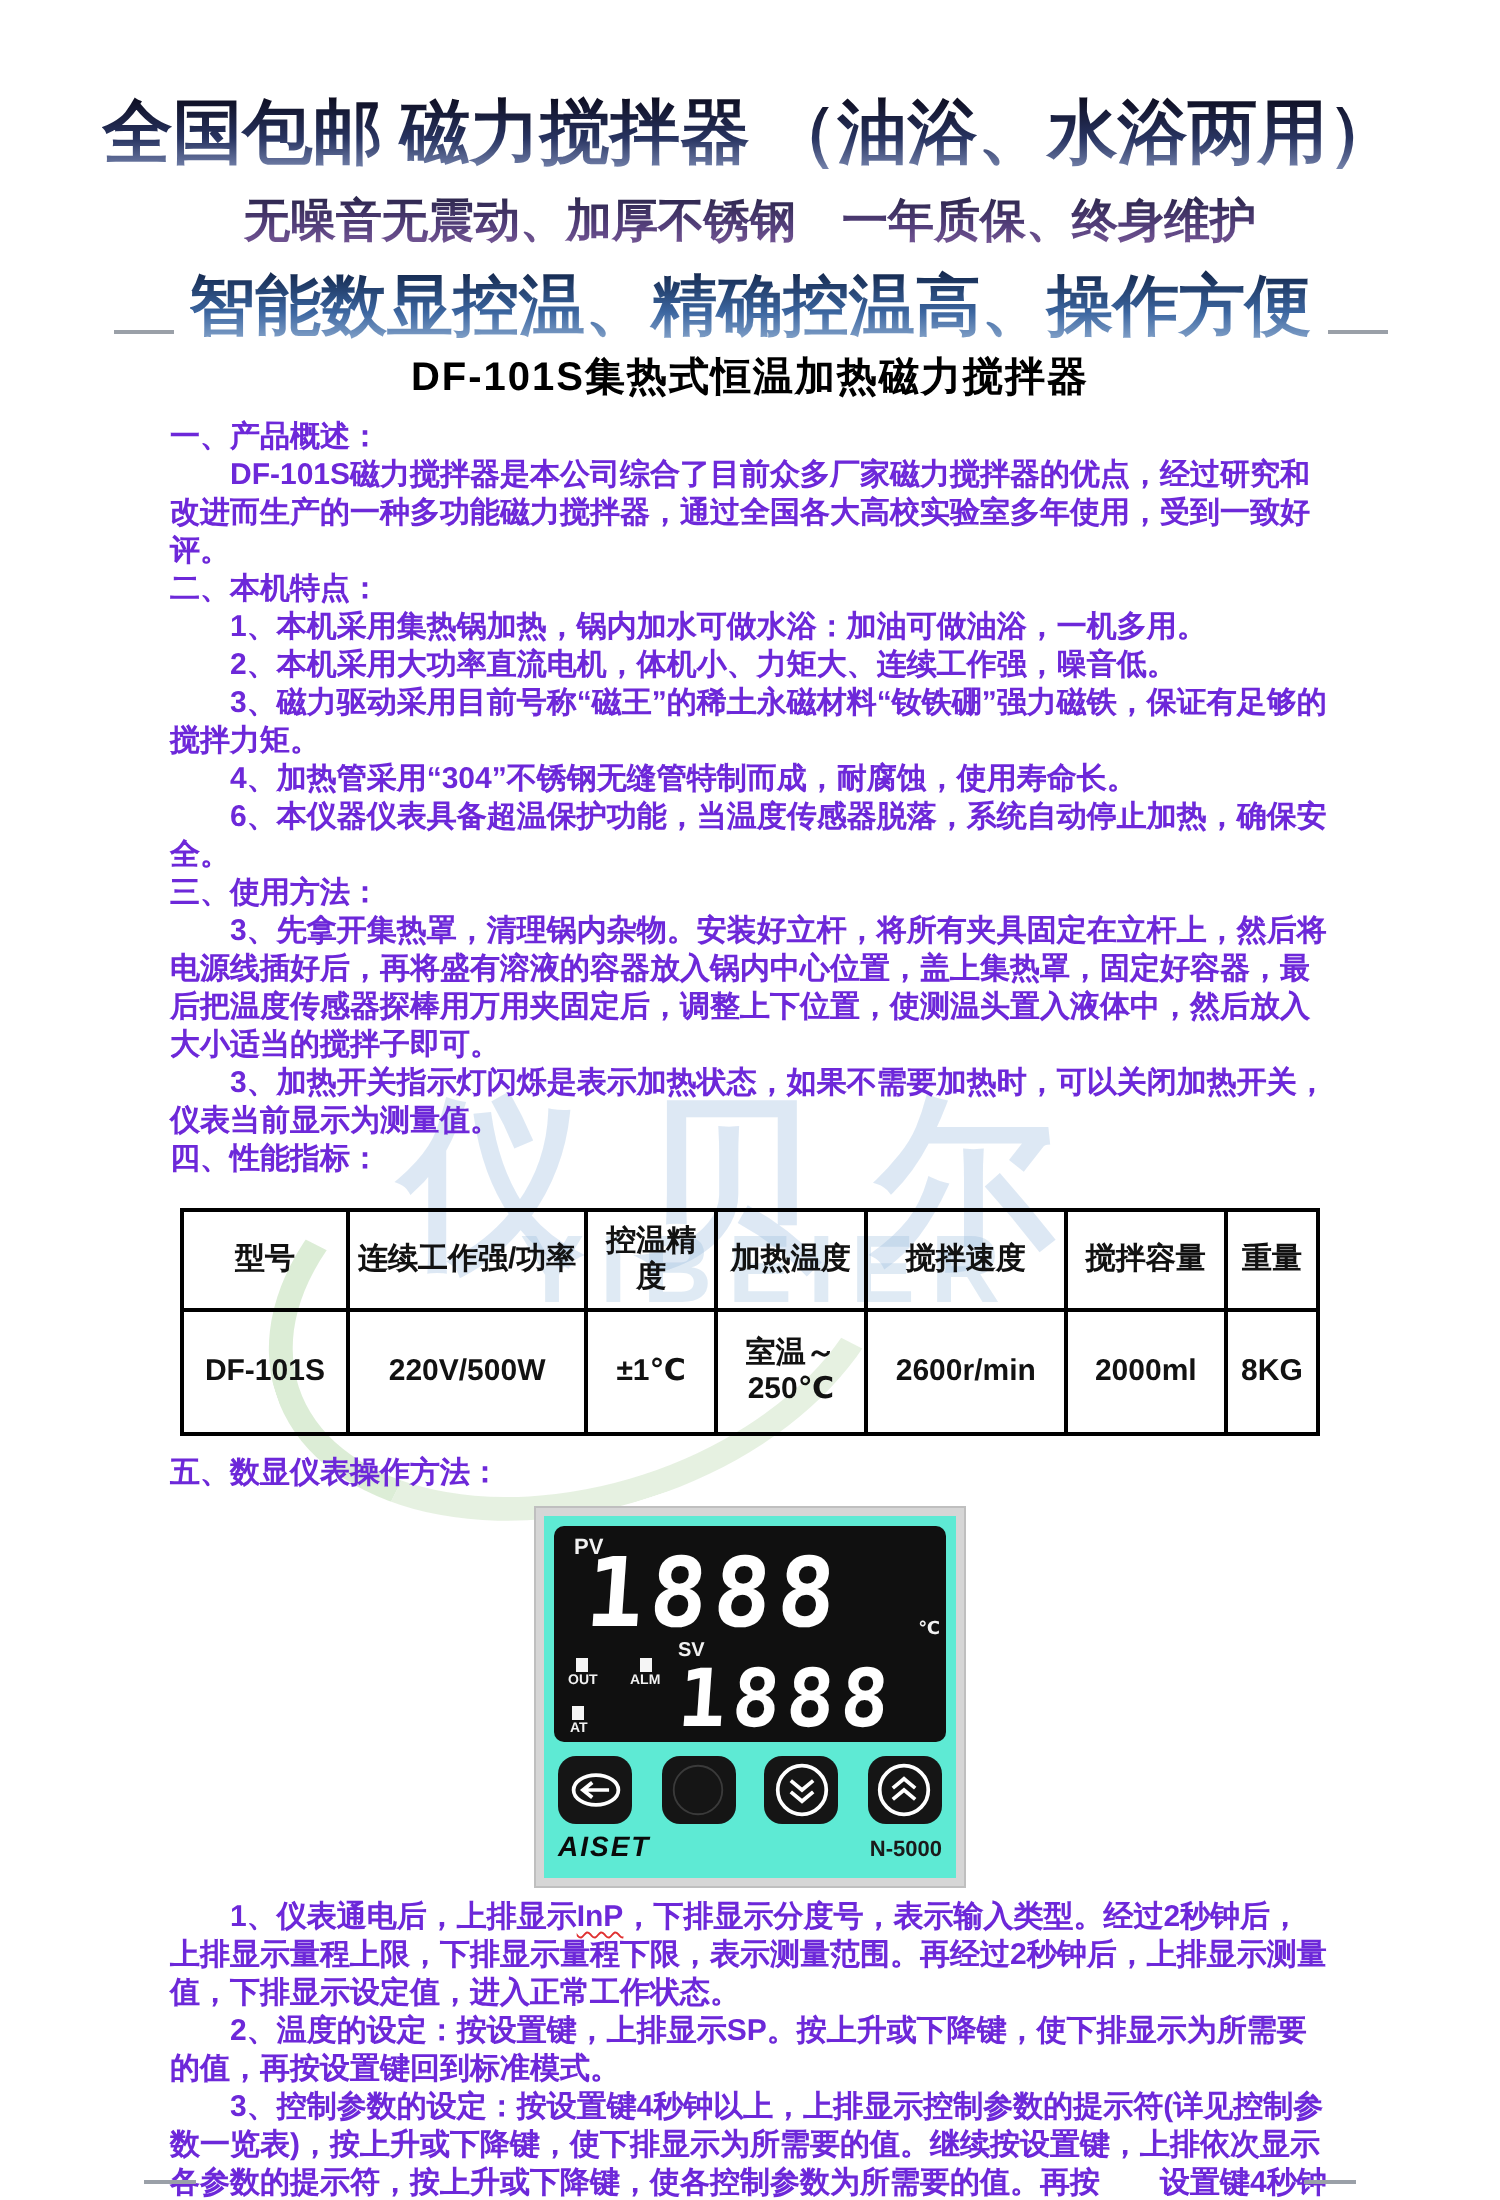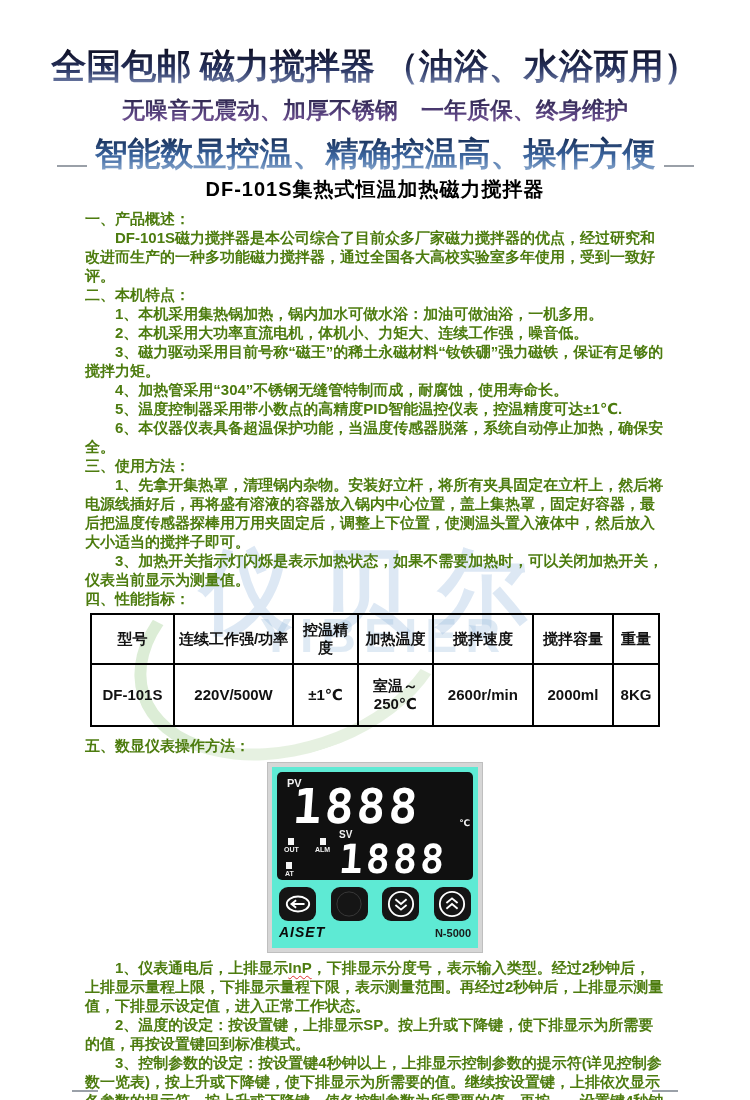--- a/index.html
+++ b/index.html
@@ -25,27 +25,27 @@
     background-image:linear-gradient(180deg,#0d0d20 8%,#283461 55%,#8b9ac2 100%);}
   .g2{font-size:23px;line-height:44px;
     background-image:linear-gradient(180deg,#1c1c3a 8%,#55407c 55%,#9a71b2 100%);}
   .g3{font-size:33px;line-height:42px;
     background-image:linear-gradient(180deg,#152a50 8%,#3c66a0 55%,#9db8d8 100%);}
   .g3row{display:flex;align-items:flex-end;justify-content:center;gap:8px;}
   .side-dash{width:30px;height:2px;background:#9aa0a8;margin-bottom:8px;}
   .subtitle{font-size:20px;line-height:28px;font-weight:bold;color:#000;
     font-family:"Liberation Sans","DejaVu Sans",sans-serif;letter-spacing:1px;}
   
-  .bodytext{width:580px;margin:6px auto 0;font-size:15px;line-height:19px;font-weight:bold;color:#4d7c0f;}
+  .bodytext{width:580px;margin:6px auto 0;font-size:15px;line-height:19px;font-weight:bold;color:#6d28d9;}
   .bodytext p{margin:0;text-indent:2em;}
   .bodytext p.h{text-indent:0;}
   .sq{text-decoration-line:underline;text-decoration-style:wavy;text-decoration-color:#e03030;
     text-decoration-thickness:1px;text-underline-offset:2px;}
   
-  table.spec{width:570px;margin:5px auto 9px;border-collapse:collapse;background:transparent;}
+  table.spec{width:570px;margin:15px auto 9px;border-collapse:collapse;background:transparent;}
   table.spec th,table.spec td{border:2px solid #000;text-align:center;vertical-align:middle;
     font-weight:bold;color:#121212;font-size:15px;line-height:18px;padding:2px 3px;}
   table.spec th{height:44px;}
   table.spec td{height:56px;}
   
   .ctrl-wrap{width:196px;margin:8px auto 6px;border:4px solid #d6d6d6;outline:1px solid #bfbfbf;
     background:#5eead4;padding:5px 5px 8px;}
   .disp{position:relative;width:100%;height:108px;background:#101010;border-radius:5px;}
   .lbl{position:absolute;color:#f2f2f2;font-weight:bold;}
   .seg{position:absolute;color:#ffffff;font-family:"DejaVu Sans Mono","Liberation Mono",monospace;
@@ -87,25 +87,24 @@
 
   <div class="bodytext">
     <p class="h">一、产品概述：</p>
     <p>DF-101S磁力搅拌器是本公司综合了目前众多厂家磁力搅拌器的优点，经过研究和改进而生产的一种多功能磁力搅拌器，通过全国各大高校实验室多年使用，受到一致好评。</p>
 
     <p class="h">二、本机特点：</p>
     <p>1、本机采用集热锅加热，锅内加水可做水浴：加油可做油浴，一机多用。</p>
     <p>2、本机采用大功率直流电机，体机小、力矩大、连续工作强，噪音低。</p>
     <p>3、磁力驱动采用目前号称“磁王”的稀土永磁材料“钕铁硼”强力磁铁，保证有足够的搅拌力矩。</p>
     <p>4、加热管采用“304”不锈钢无缝管特制而成，耐腐蚀，使用寿命长。</p>
-    <p>5、温度控制器采用带小数点的高精度PID智能温控仪表，控温精度可达±1℃.</p>
     <p>6、本仪器仪表具备超温保护功能，当温度传感器脱落，系统自动停止加热，确保安全。</p>
 
     <p class="h">三、使用方法：</p>
-    <p>1、先拿开集热罩，清理锅内杂物。安装好立杆，将所有夹具固定在立杆上，然后将电源线插好后，再将盛有溶液的容器放入锅内中心位置，盖上集热罩，固定好容器，最后把温度传感器探棒用万用夹固定后，调整上下位置，使测温头置入液体中，然后放入大小适当的搅拌子即可。</p>
+    <p>3、先拿开集热罩，清理锅内杂物。安装好立杆，将所有夹具固定在立杆上，然后将电源线插好后，再将盛有溶液的容器放入锅内中心位置，盖上集热罩，固定好容器，最后把温度传感器探棒用万用夹固定后，调整上下位置，使测温头置入液体中，然后放入大小适当的搅拌子即可。</p>
     <p>3、加热开关指示灯闪烁是表示加热状态，如果不需要加热时，可以关闭加热开关，仪表当前显示为测量值。</p>
 
     <p class="h">四、性能指标：</p>
   </div>
 
   <table class="spec">
     <colgroup>
       <col style="width:14.6%">
         <col style="width:21.0%">
         <col style="width:11.4%">

